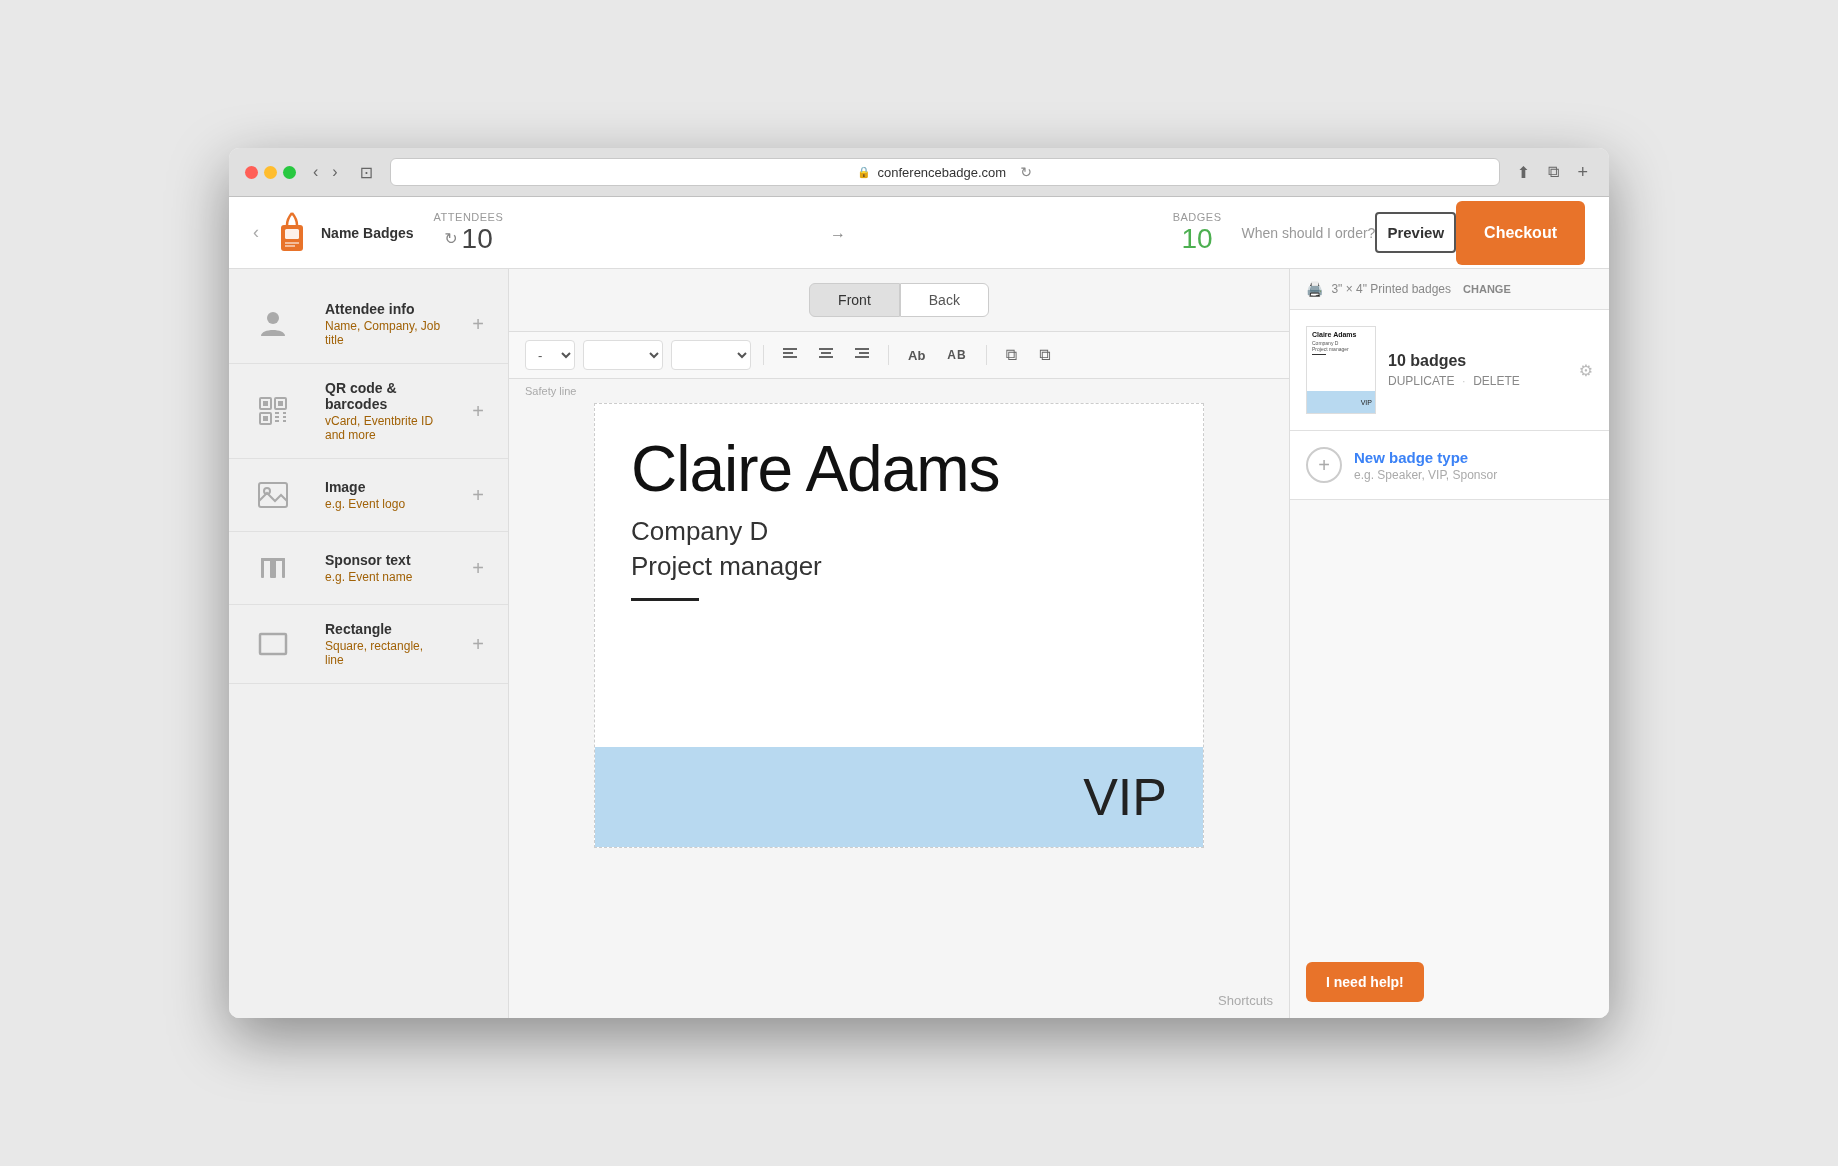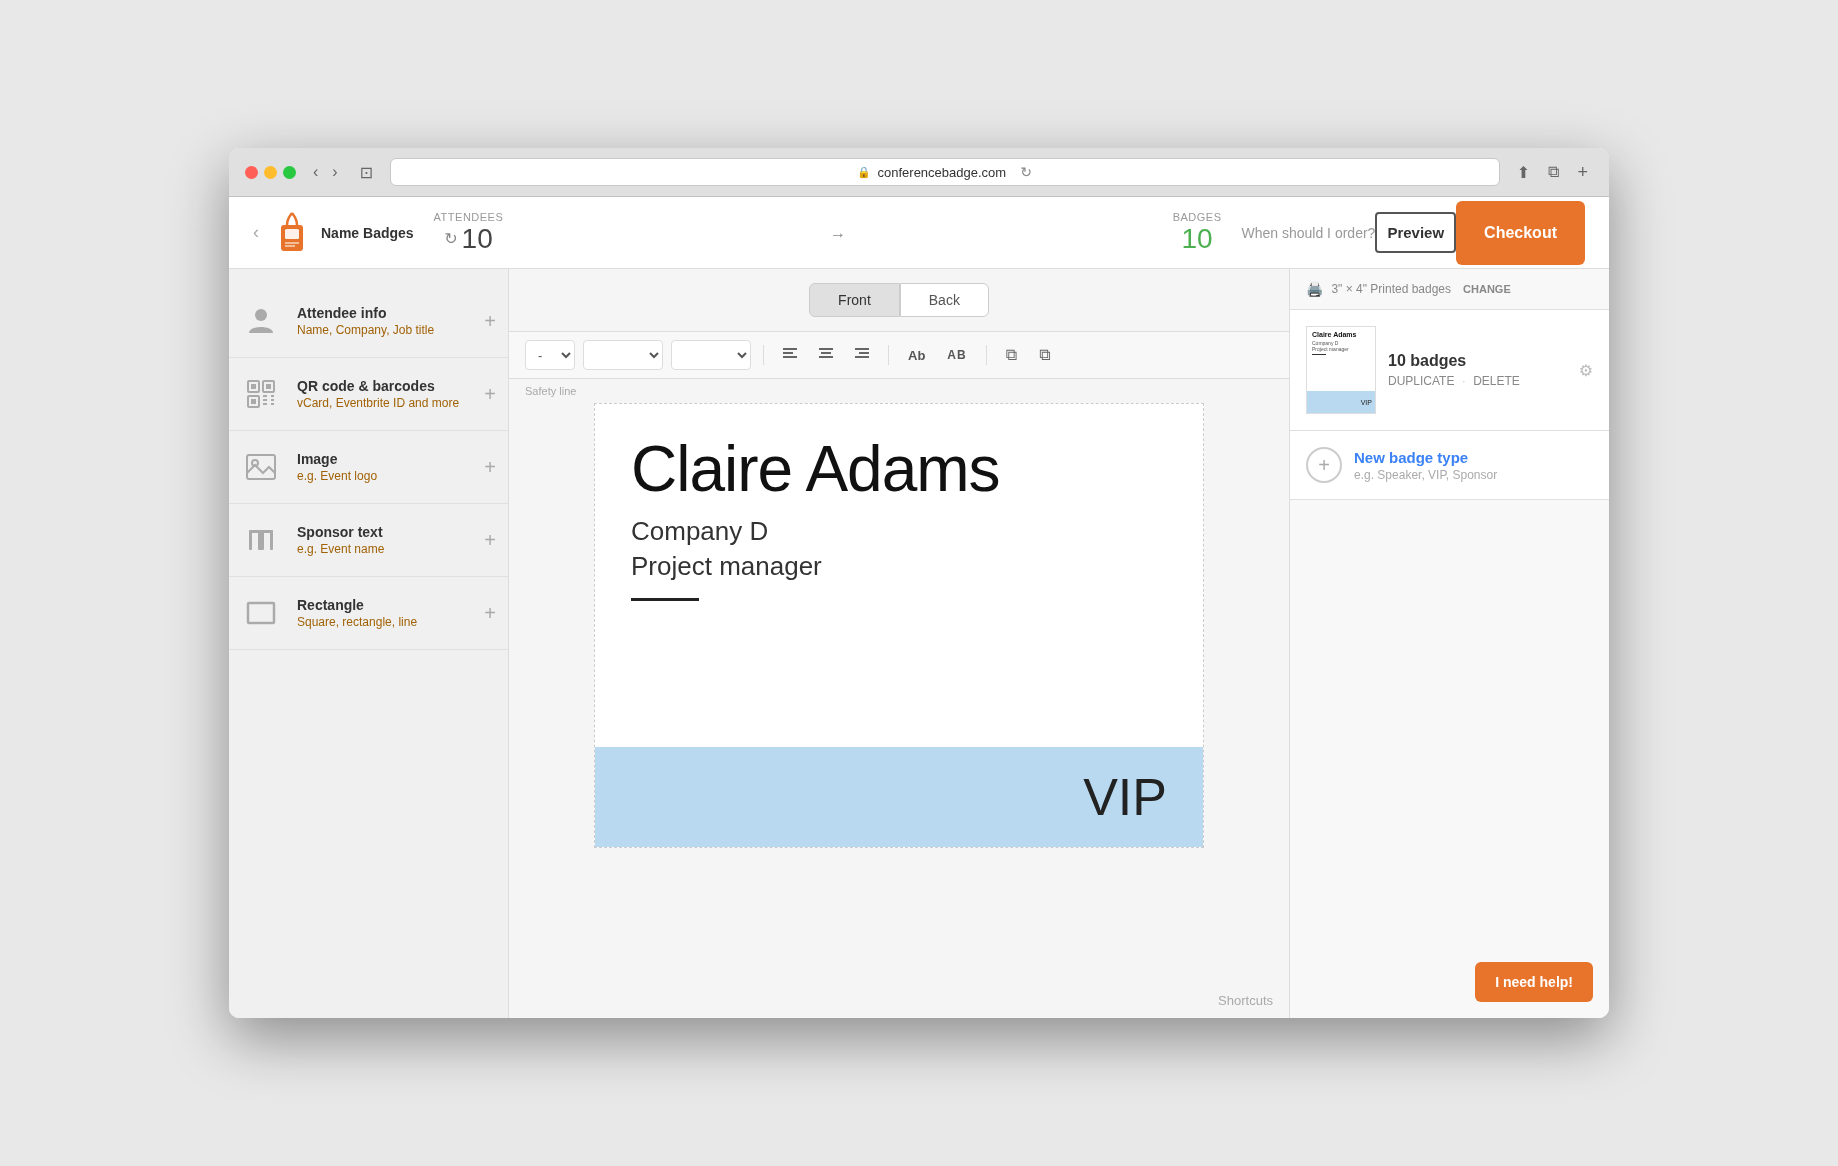--- a/index.html
+++ b/index.html
@@ -221,22 +221,22 @@
       border-right: 1px solid #ddd;
       padding: 16px 0;
       display: flex;
       flex-direction: column;
       gap: 0;
     }
 
     .sidebar-item {
       display: flex;
       align-items: center;
-      padding: 16px 12px;
-      gap: 16px;
+      padding: 16px 24px;
+      gap: 32px;
       border-bottom: 1px solid #e0e0e0;
       cursor: pointer;
     }
 
     .sidebar-item-icon {
       width: 40px;
       height: 40px;
       display: flex;
       align-items: center;
       justify-content: center;
@@ -576,21 +576,21 @@
 
     .new-badge-subtitle {
       font-size: 12px;
       color: #aaa;
     }
 
     .right-sidebar-footer {
       flex: 1;
       display: flex;
       align-items: flex-end;
-      justify-content: flex-end;
+      justify-content: flex-start;
       padding: 16px;
     }
 
     .help-btn {
       background: #e8732a;
       border: none;
       border-radius: 6px;
       padding: 12px 20px;
       font-size: 14px;
       font-weight: 600;

